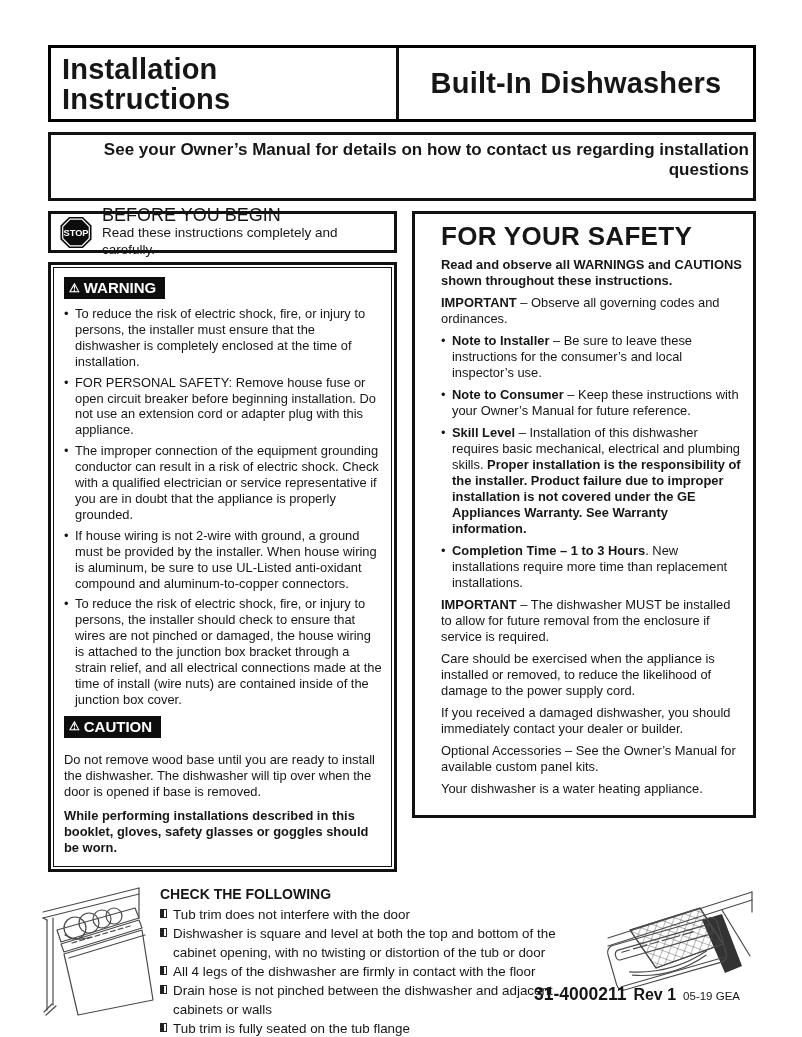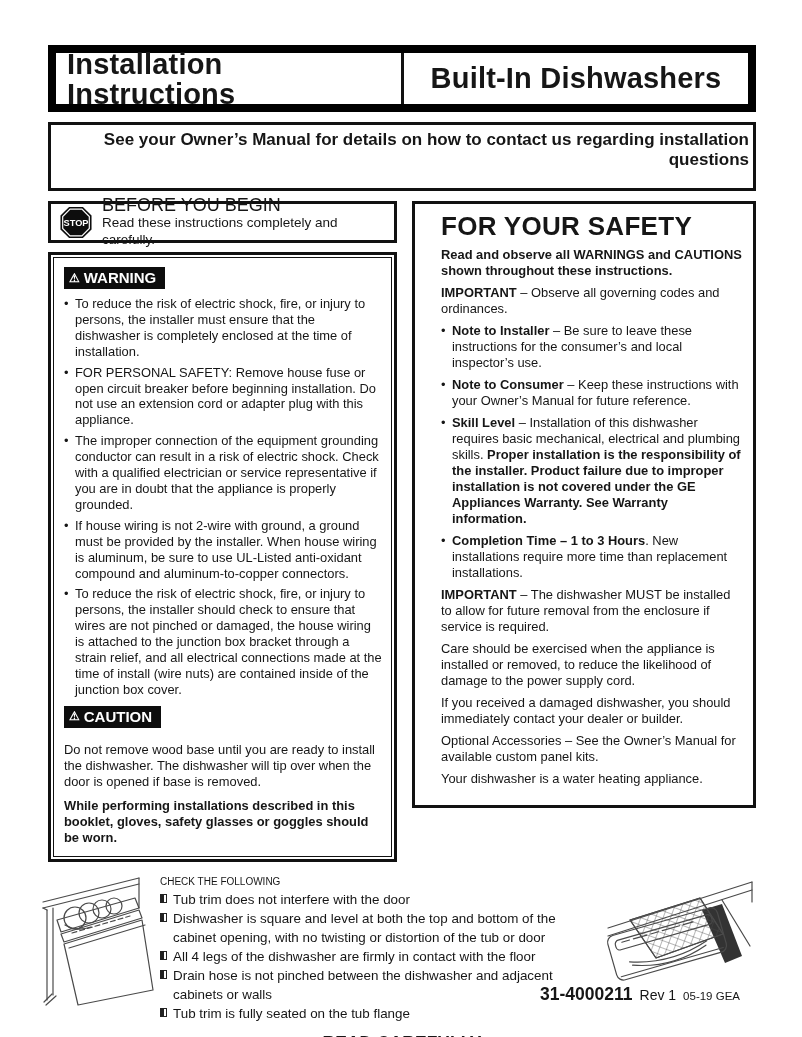--- a/index.html
+++ b/index.html
@@ -2,21 +2,21 @@
 <html><head>
 <meta charset="utf-8">
 <style>
   html,body{margin:0;padding:0;background:#e8e8e8;}
   .page{position:relative;width:802px;height:1037px;background:#ffffff;
         font-family:"Liberation Sans",sans-serif;color:#161616;overflow:hidden;}
   .content{position:absolute;left:48px;top:45px;width:708px;}
   .b{font-weight:bold;}
 
   
-  .header-box{display:flex;border:8px solid #000000;height:67px;box-sizing:border-box;}
+  .header-box{display:flex;border:3px solid #000000;height:77px;box-sizing:border-box;}
   .header-left{width:348px;border-right:3px solid #111;box-sizing:border-box;
                display:flex;flex-direction:column;justify-content:center;padding-left:11px;}
   .h-line{font-size:29px;font-weight:bold;line-height:30px;letter-spacing:.2px;}
   .header-right{flex:1;display:flex;align-items:center;justify-content:center;
                 font-size:29px;font-weight:bold;letter-spacing:.2px;border-radius:17px;}
 
   
   .banner{margin-top:10px;border:3px solid #111;box-sizing:border-box;
           font-size:17px;font-weight:bold;text-align:right;padding:5px 4px 18px;}
 
@@ -48,32 +48,32 @@
   .safety-para{font-size:12.9px;line-height:16px;margin:0 0 6px;}
   .safety-bullet{position:relative;padding-left:11px;font-size:12.9px;line-height:16px;margin:0 0 6px;}
   .safety-bullet .dot{position:absolute;left:0;top:0;}
   .safety-content > :last-child{margin-bottom:9px;}
 
   
   .check-row{display:flex;margin-top:12px;align-items:flex-start;}
   .illus{flex:none;}
   .illus.left{margin-left:-6px;}
   .check-list{flex:1;padding:2px 2px 0 6px;}
-  .check-list h3{margin:0 0 3px;font-size:10px;font-weight:normal;}
+  .check-list h3{margin:0 0 3px;font-size:14px;font-weight:bold;}
   .check-item{position:relative;padding-left:13px;font-size:13.4px;line-height:19px;}
   .checkbox{position:absolute;left:0;top:4.5px;width:7px;height:9px;box-sizing:border-box;
             border:1.5px solid #222;border-left-width:4px;display:inline-block;}
 
   
   .read-carefully{margin-top:9px;text-align:center;font-weight:bold;font-size:17.5px;line-height:22px;}
 
   
   .footer{position:absolute;right:62px;top:984px;display:flex;align-items:baseline;gap:7px;}
   .footer .pn{font-size:17.5px;font-weight:bold;}
-  .footer .rev{font-size:14px;font-weight:normal;}
+  .footer .rev{font-size:16px;font-weight:bold;}
   .footer .date{font-size:11.5px;}
 </style>
 </head>
 <body>
 
 <div class="page">
   <div class="content">
 
     <div class="header-box">
       <div class="header-left">

